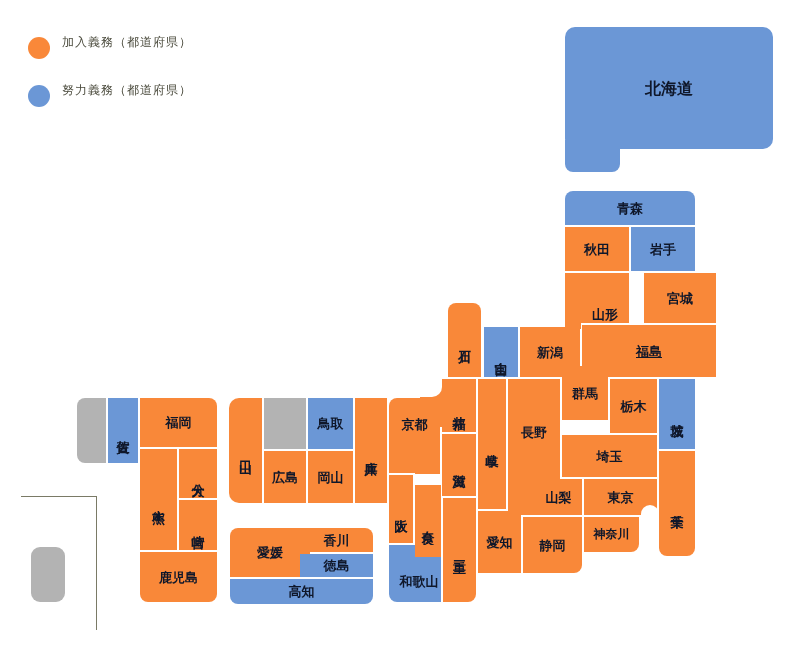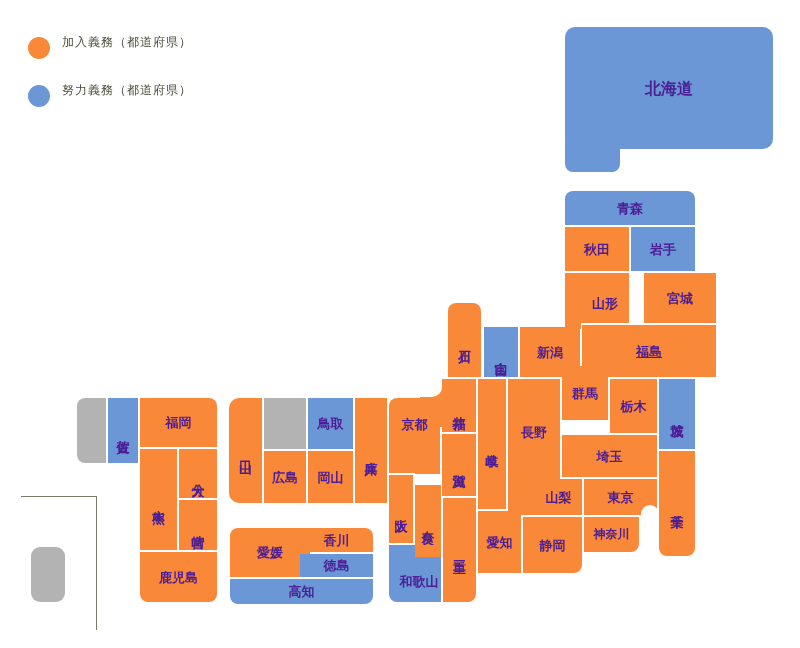--- a/index.html
+++ b/index.html
@@ -1,21 +1,21 @@
 <!DOCTYPE html>
 <html><head>
 <meta charset="utf-8">
 <style>
   html, body { margin: 0; padding: 0; background: #ffffff; }
   body { width: 800px; height: 648px; position: relative; overflow: hidden;
          font-family: "DejaVu Sans", "Liberation Sans", sans-serif; }
   .legend { position: absolute; left: 28px; }
   .legend .dot { position: absolute; left: 0; top: 0; width: 22px; height: 22px; border-radius: 50%; }
   .legend .txt { position: absolute; left: 34px; top: -3px; font-size: 12px; color: #4a4a3c; white-space: nowrap; letter-spacing: 1px; }
-  .pref { position: absolute; box-sizing: border-box; color: #4c1d95; font-weight: bold;
+  .pref { position: absolute; box-sizing: border-box; color: #0f172a; font-weight: bold;
           display: flex; align-items: center; justify-content: center; text-align: center;
           font-size: 13px; line-height: 17px; cursor: pointer; }
   .o { background: #f98839; }
   .b { background: #6b97d6; }
   .g { background: #b3b3b3; }
   .line { position: absolute; background: #7a7a66; }
   .hole { position: absolute; background: #ffffff; }
 </style>
 </head>
 <body>
@@ -37,21 +37,21 @@
 
 <div class="pref b" style="left:565px;top:191px;width:130px;height:34px;border-radius:8px 8px 0 0;">
     <span>青森</span>
   </div>
 <div class="pref o" style="left:565px;top:227px;width:64px;height:44px;">
     <span>秋田</span>
   </div>
 <div class="pref b" style="left:631px;top:227px;width:64px;height:44px;">
     <span>岩手</span>
   </div>
-<div class="pref o" style="left:581px;top:273px;width:48px;height:50px;align-items:center;padding-top:10px;">
+<div class="pref o" style="left:581px;top:273px;width:48px;height:50px;align-items:flex-end;padding-top:10px;">
     <span>山形</span>
   </div>
 <div class="pref o" style="left:565px;top:273px;width:18px;height:32px;"></div>
 <div class="pref o" style="left:631px;top:273px;width:72px;height:50px;margin-left:13px;">
     <span>宮城</span>
   </div>
 
 <div class="pref o" style="left:448px;top:303px;width:33px;height:74px;border-radius:8px 8px 0 0;">
   <span style="writing-mode:vertical-rl;text-orientation:upright;">石川</span>
 </div>

